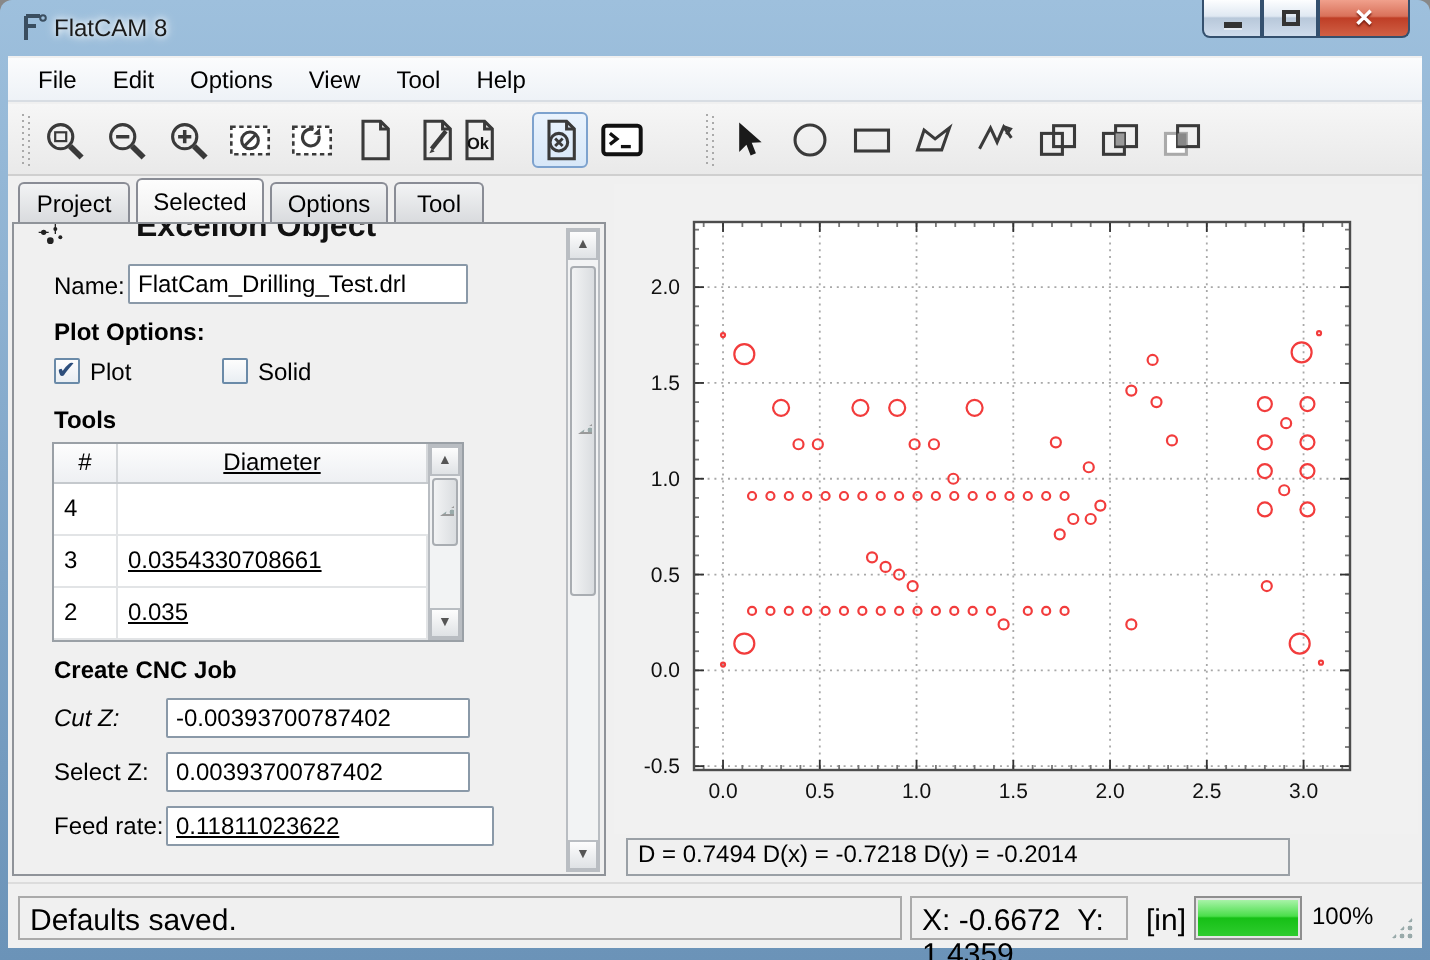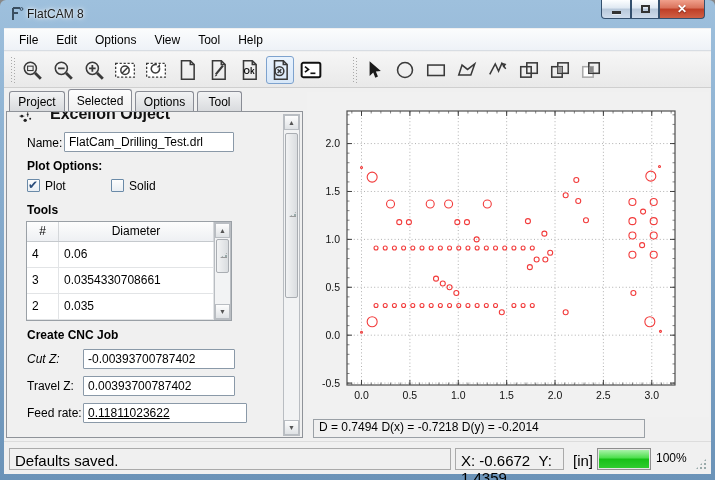--- a/index.html
+++ b/index.html
@@ -37,34 +37,34 @@
   .tb-btn.active { border:1px solid #7da2ce; background:linear-gradient(180deg,#eaf3fd,#d7e7f8); }
   .tb-btn svg { width:22px; height:22px; }
   .tabbar { position:absolute; left:6px; top:89px; width:297px; height:22px; }
   .tab { position:absolute; top:2px; height:20px; border:1px solid #898c95; border-bottom:none; border-radius:3px 3px 0 0;
     background:linear-gradient(180deg,#f2f3f4,#d9dbde); text-align:center; font-size:12px; padding-top:3px; }
   .tab.active { top:0; height:22px; background:#f0f0f0; z-index:3;
     background:linear-gradient(180deg,#fdfdfd,#f0f0f0); padding-top:4px; }
   .panel { position:absolute; left:6px; top:111px; width:297px; height:327px; border:1px solid #8f9399; background:#f0f0f0; overflow:hidden; }
   .p-label { position:absolute; font-size:12px; }
   .p-bold { font-weight:bold; }
-  .obj-head { position:absolute; left:43px; top:0px; width:200px; height:16px; overflow:hidden; }
+  .obj-head { position:absolute; left:61px; top:0px; width:200px; height:16px; overflow:hidden; }
   .obj-head span { display:block; margin-top:-7px; font-size:16px; font-weight:bold; color:#111; }
   .obj-icon { position:absolute; left:10px; top:0px; width:18px; height:15px; overflow:hidden; }
   input.w7 { position:absolute; height:20px; border:1px solid #8a99a8; background:#fff; font-family:"Liberation Sans",sans-serif;
     font-size:12px; padding:0 4px; color:#000; border-radius:1px; }
   .cb { position:absolute; width:13px; height:13px; border:1px solid #6a8aa8; background:linear-gradient(180deg,#fdfdfd,#e9eef3); border-radius:1px; }
   .cb.checked::after { content:"✔"; position:absolute; left:0px; top:-2px; font-size:12px; color:#2c4e7c; }
   .tools-table { position:absolute; left:19px; top:109px; width:206px; height:100px; border:1px solid #9aa0a6; background:#fff; }
   .tt-head { display:flex; height:20px; background:linear-gradient(180deg,#fdfdfd,#eef0f3); border-bottom:1px solid #c5c9cd; }
   .tt-head div { font-size:12px; text-align:center; padding-top:2px; border-right:1px solid #d4d7da; }
   .tt-row { display:flex; height:26px; border-bottom:1px solid #e2e4e6; }
   .tt-row div { font-size:12px; padding:5px 0 0 5px; border-right:1px solid #e2e4e6; }
   .col-n { width:32px; }
-  .col-d { width:155px; }
+  .col-d { width:155px;text-decoration:underline; }
   .sb { position:absolute; background:#f2f3f4; border:1px solid #b9bdc2; }
   .sb .arrow { position:absolute; left:0; width:100%; height:15px; background:linear-gradient(180deg,#fdfdfd,#dfe2e5);
     border:1px solid #b9bdc2; font-size:7px; color:#555; text-align:center; line-height:14px; }
   .sb .thumb { position:absolute; left:1px; background:linear-gradient(90deg,#f2f3f4,#dadde0); border:1px solid #a9adb2; border-radius:2px; }
   .sb .grip { position:absolute; left:3px; height:5px; border-top:1px solid #999; border-bottom:1px solid #999; box-shadow:0 2px 0 -1px #999; }
   .figure { position:absolute; left:307px; top:92px; width:402px; height:325px; background:#f1f1f1; }
   .readout { position:absolute; left:313px; top:419px; width:332px; height:19px; border:1px solid #9aa0a6; background:#f0f0f0;
     font-size:12px; padding:0 0 0 5px; }
   .statusbar { position:absolute; left:4px; top:441px; width:707px; height:33px; background:#f0f0f0; border-top:1px solid #dcdcdc; }
   .sbox { position:absolute; top:6px; height:22px; border:1px solid #aaa; font-size:15px; padding:3px 0 0 5px; }
@@ -155,21 +155,21 @@
           </svg>
         </div>
         <div class="tb-btn" style="left: 200px;">
           <svg viewBox="0 0 20 20">
             <path d="M5 1.5 h8 l3.5 3.5 v13.5 h-11.5 z" stroke="#3a3a3a" stroke-width="1.4" fill="none"></path>
             <path d="M13 1.5 v3.5 h3.5" stroke="#3a3a3a" stroke-width="1.4" fill="none"></path>
             <line x1="8" y1="14" x2="14.5" y2="6" stroke="#3a3a3a" stroke-width="2"></line>
             <path d="M7 16 l1 -2 1.4 1.2 z" fill="#3a3a3a"></path>
           </svg>
         </div>
-        <div class="tb-btn" style="left: 231px;">
+        <div class="tb-btn" style="left: 221px;">
           <svg viewBox="0 0 20 20">
             <path d="M5 1.5 h8 l3.5 3.5 v13.5 h-11.5 z" stroke="#3a3a3a" stroke-width="1.4" fill="none"></path>
             <path d="M13 1.5 v3.5 h3.5" stroke="#3a3a3a" stroke-width="1.4" fill="none"></path>
             <text x="10" y="14" font-size="7.5" font-weight="bold" text-anchor="middle" fill="#111">Ok</text>
           </svg>
         </div>
         <div class="tb-btn active" style="left: 262px;">
           <svg viewBox="0 0 20 20">
             <path d="M5 1.5 h8 l3.5 3.5 v13.5 h-11.5 z" stroke="#3a3a3a" stroke-width="1.4" fill="none"></path>
             <path d="M13 1.5 v3.5 h3.5" stroke="#3a3a3a" stroke-width="1.4" fill="none"></path>
@@ -270,21 +270,20 @@
     <div class="p-label p-bold" style="left:20px;top:91px">Tools</div>
 
     <div class="tools-table">
       <div class="tt-head" id="tt-head">
           <div class="col-n">#</div>
           <div class="col-d">Diameter</div>
         </div>
       <div id="tt-body">
           <div class="tt-row">
             <div class="col-n">4</div>
-            <div class="col-d">0.06</div>
           </div>
           <div class="tt-row">
             <div class="col-n">3</div>
             <div class="col-d">0.0354330708661</div>
           </div>
           <div class="tt-row">
             <div class="col-n">2</div>
             <div class="col-d">0.035</div>
           </div>
         </div>
@@ -294,21 +293,21 @@
         <div class="thumb" style="top:16px;height:34px;width:13px">
           <div class="grip" style="top:13px;width:7px"></div>
         </div>
       </div>
     </div>
 
     <div class="p-label p-bold" style="left:20px;top:216px">Create CNC Job</div>
     <div id="cnc-fields">
         <div class="p-label" style="left: 20px; top: 240px; font-style: italic;">Cut Z:</div>
         <input class="w7" value="-0.00393700787402" style="left: 76px; top: 237px; width: 152px;">
-        <div class="p-label" style="left: 20px; top: 267px;">Travel Z:</div>
+        <div class="p-label" style="left: 20px; top: 267px;">Select Z:</div>
         <input class="w7" value="0.00393700787402" style="left: 76px; top: 264px; width: 152px;">
         <div class="p-label" style="left: 20px; top: 294px;">Feed rate:</div>
         <input class="w7" value="0.11811023622" style="left: 76px; top: 291px; width: 164px; text-decoration: underline;">
       </div>
 
     <div class="sb" style="right:2px;top:2px;width:17px;height:322px">
       <div class="arrow" style="top:0">▲</div>
       <div class="arrow" style="bottom:0">▼</div>
       <div class="thumb" style="top:18px;height:165px;width:13px">
         <div class="grip" style="top:78px;width:7px"></div>

